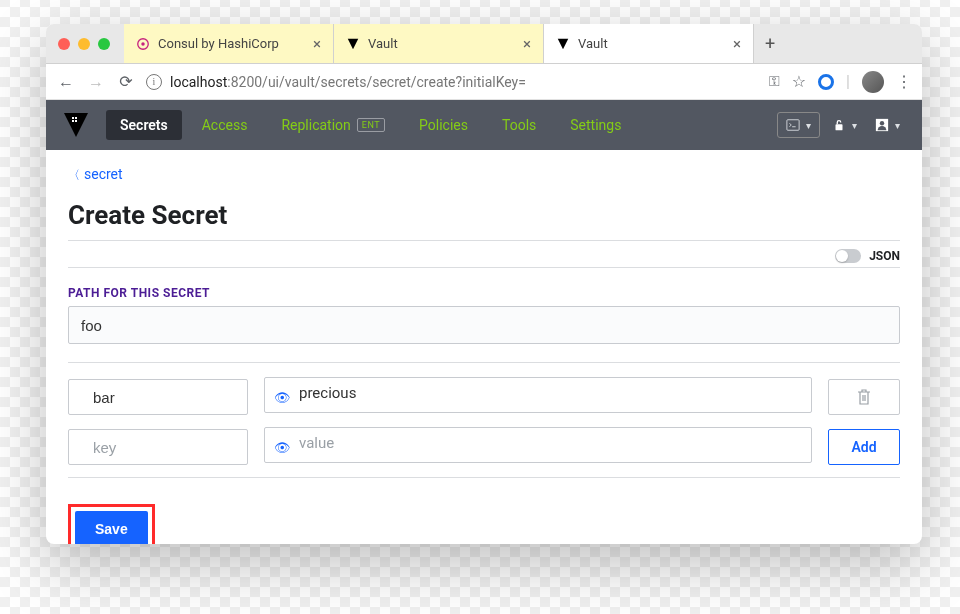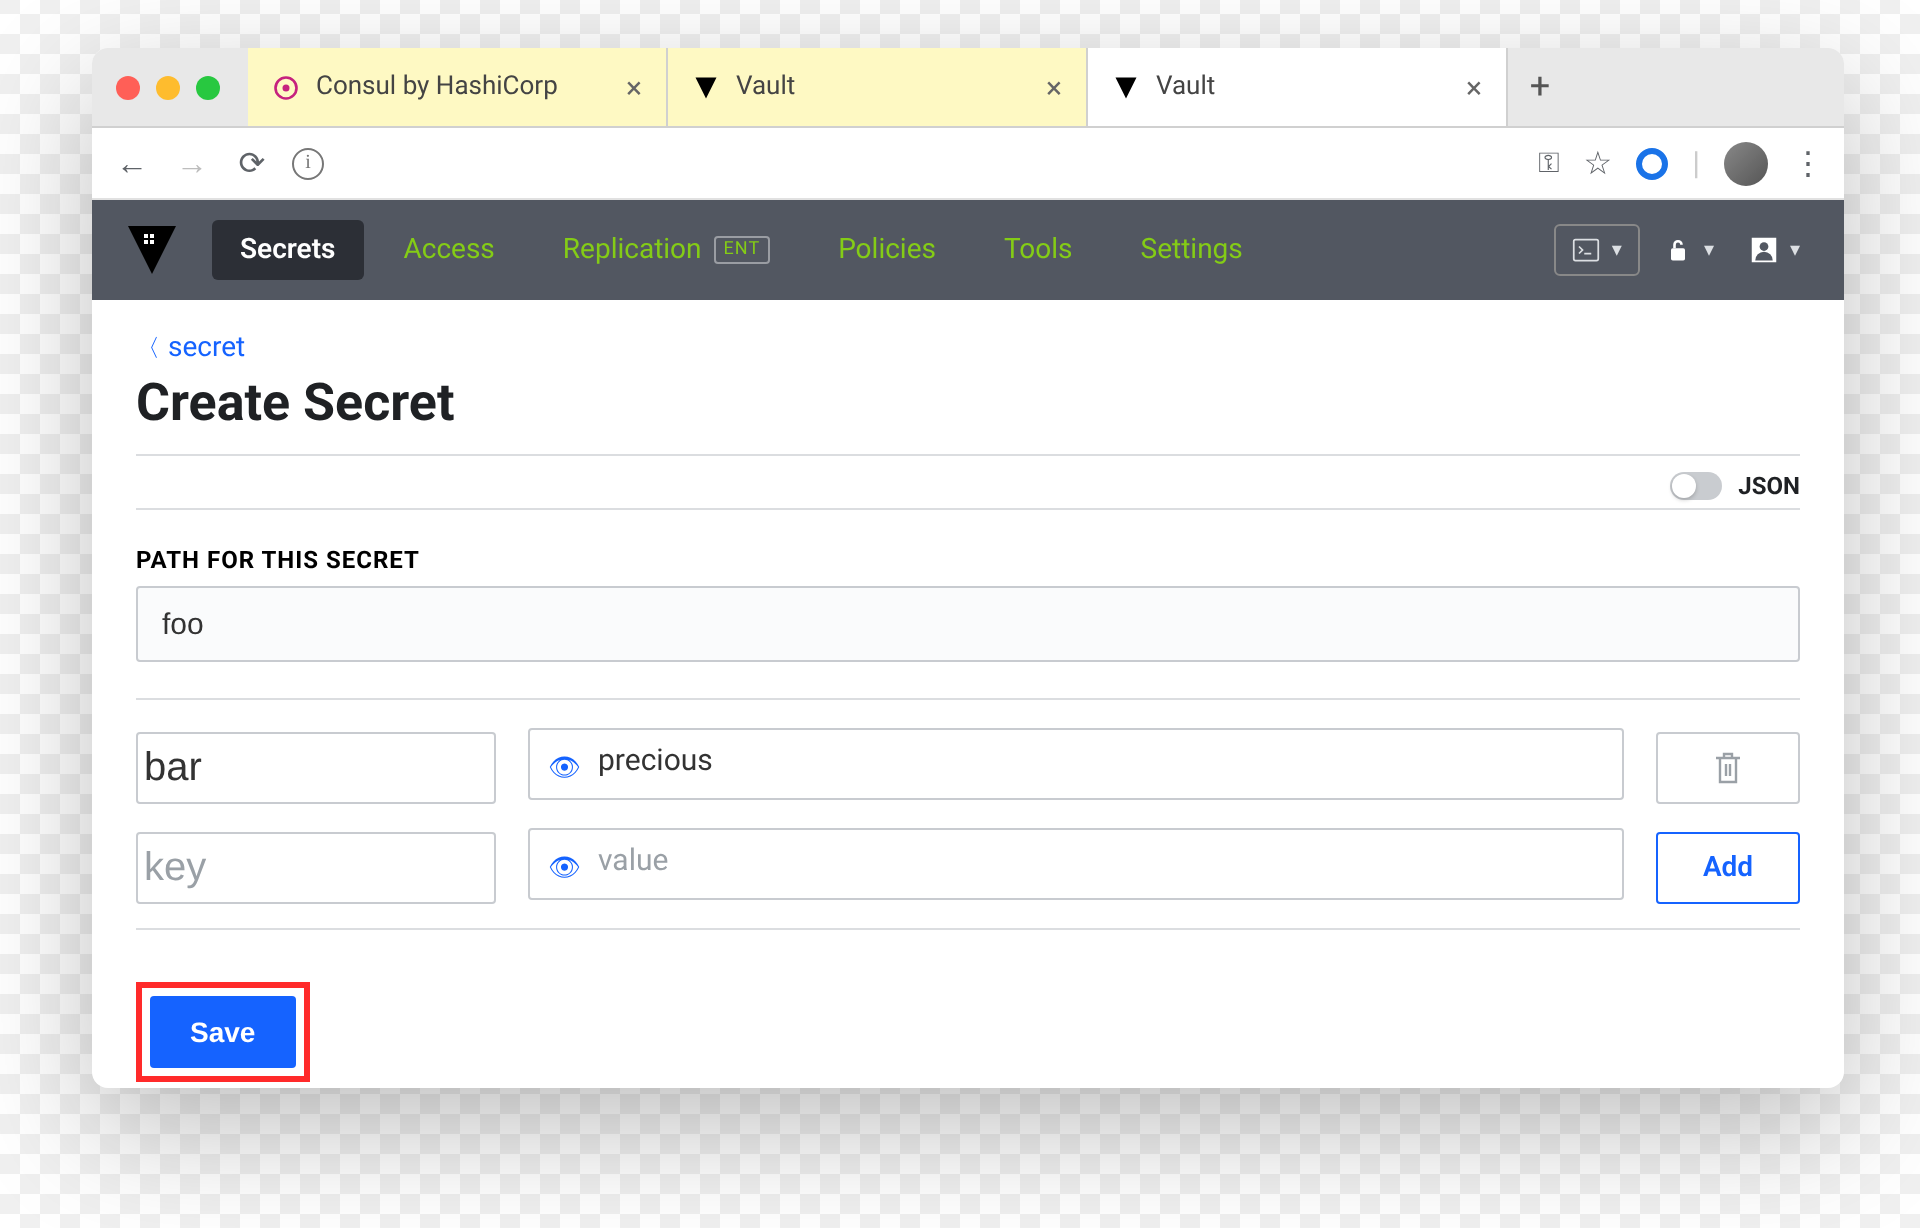--- a/index.html
+++ b/index.html
@@ -39,35 +39,35 @@
   .app-nav { height: 50px; background: #525761; display: flex; align-items: center; padding: 0 16px; gap: 6px; }
   .vault-logo { width: 28px; height: 28px; margin-right: 10px; }
   .nav-item { color: #84cc16; font-size: 14px; padding: 7px 14px; border-radius: 3px; cursor: pointer; display: flex; align-items: center; gap: 6px; }
   .nav-item.active { background: #2c2f36; color: #fff; font-weight: 600; align-items: center; }
   .nav-badge { border: 1px solid #9a9da3; border-radius: 2px; font-size: 9px; padding: 1px 4px; letter-spacing: 0.5px; }
   .nav-spacer { flex: 1; }
   .nav-btn { border: 1px solid #888; border-radius: 3px; padding: 5px 8px; display: flex; align-items: center; gap: 6px; color: #dcdfe3; cursor: pointer; }
   .nav-btn svg { width: 14px; height: 14px; }
   .chev { font-size: 10px; }
   .content { padding: 16px 22px; }
-  .breadcrumb { font-size: 14px; margin-bottom: 4px; }
+  .breadcrumb { font-size: 14px; margin-bottom: 16px; }
   .breadcrumb a { color: #1563ff; text-decoration: none; }
   .breadcrumb .chevl { color: #1563ff; margin-right: 4px; font-size: 12px; }
   h1 { font-size: 26px; font-weight: 700; color: #1f2124; margin-bottom: 10px; }
   .hr-top { border: none; border-top: 1px solid #dbdde0; margin-bottom: 4px; }
   .json-row { display: flex; justify-content: flex-end; align-items: center; gap: 8px; padding: 4px 0; border-bottom: 1px solid #dbdde0; margin-bottom: 18px; }
   .toggle { width: 26px; height: 14px; background: #c9ccd0; border-radius: 7px; position: relative; cursor: pointer; }
   .toggle::after { content:""; position:absolute; left:1px; top:1px; width:12px; height:12px; background:#fff; border-radius:50%; box-shadow: 0 1px 2px rgba(0,0,0,0.2); }
   .json-label { font-weight: 700; font-size: 12px; color: #1f2124; }
-  .field-label { font-size: 12px; font-weight: 700; letter-spacing: 0.5px; color: #000000; margin-bottom: 6px; }
+  .field-label { font-size: 12px; font-weight: 700; letter-spacing: 0.5px; color: #4c1d95; margin-bottom: 6px; }
   .text-input { width: 100%; height: 38px; border: 1px solid #c8cbd0; border-radius: 2px; background: #fafbfc; padding: 0 12px; font-size: 15px; color: #333; }
   .text-input::placeholder { color: #9aa0a6; }
   .kv-section { margin-top: 18px; border-top: 1px solid #dbdde0; padding-top: 14px; }
   .kv-row { display: flex; gap: 16px; margin-bottom: 10px; align-items: center; }
-  .kv-key { width: 180px; height: 36px; border: 1px solid #c8cbd0; border-radius: 2px; background: #fff; padding: 0 3px; font-size: 20px; color: #333; }
+  .kv-key { width: 180px; height: 36px; border: 1px solid #c8cbd0; border-radius: 2px; background: #fff; padding: 0 24px; font-size: 15px; color: #333; }
   .kv-key::placeholder { color: #9aa0a6; }
   .kv-val-wrap { flex: 1; position: relative; }
   .kv-val { width: 100%; height: 36px; border: 1px solid #c8cbd0; border-radius: 2px; background: #fff; padding: 6px 12px 6px 34px; font-size: 15px; color: #333; resize: none; font-family: inherit; }
   .kv-val::placeholder { color: #9aa0a6; }
   .eye { position: absolute; left: 10px; top: 50%; transform: translateY(-50%); color: #1563ff; font-size: 13px; }
   .row-btn { width: 72px; height: 36px; border: 1px solid #c8cbd0; border-radius: 2px; background: #fff; display: flex; align-items: center; justify-content: center; cursor: pointer; font-size: 14px; font-weight: 600; }
   .row-btn.add { border-color: #1563ff; color: #1563ff; }
   .row-btn.del { color: #9aa0a6; }
   .actions { border-top: 1px solid #dbdde0; margin-top: 8px; padding-top: 26px; display: flex; gap: 12px; }
   .save-wrap { border: 3px solid #ff2a2a; padding: 4px; }
@@ -117,20 +117,21 @@
       <div class="new-tab">+</div>
     </div>
   </div>
 
   <div class="urlbar">
     <span class="nav-icon">←</span>
     <span class="nav-icon disabled">→</span>
     <span class="nav-icon">⟳</span>
     <div class="url">
       <span class="info-icon">i</span>
+      <span><span class="host">localhost</span><span>:8200/ui/vault/secrets/secret/create?initialKey=</span></span>
     </div>
     <div class="right-icons">
       <span class="key-icon">⚿</span>
       <span class="star-icon">☆</span>
       <span class="blue-circle"></span>
       <span style="color:#ccc">|</span>
       <span class="avatar"></span>
       <span class="menu-dots">⋮</span>
     </div>
   </div>

